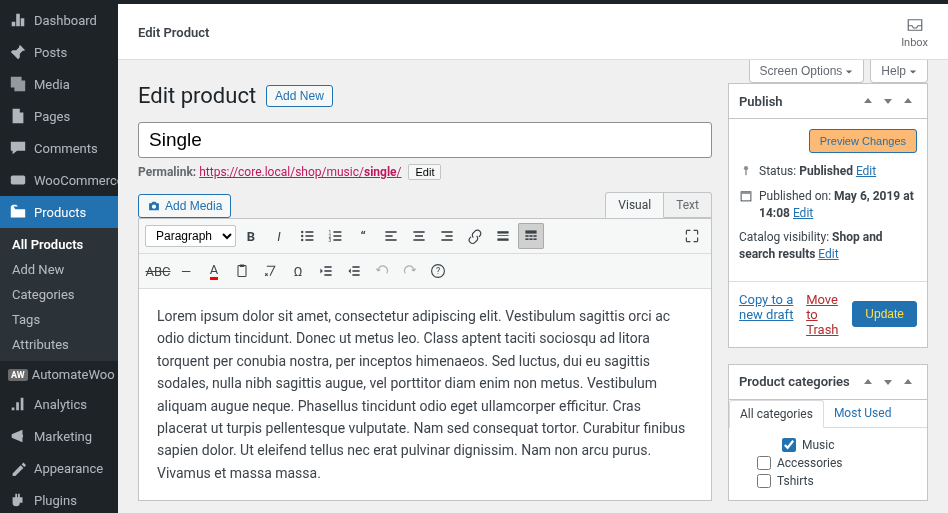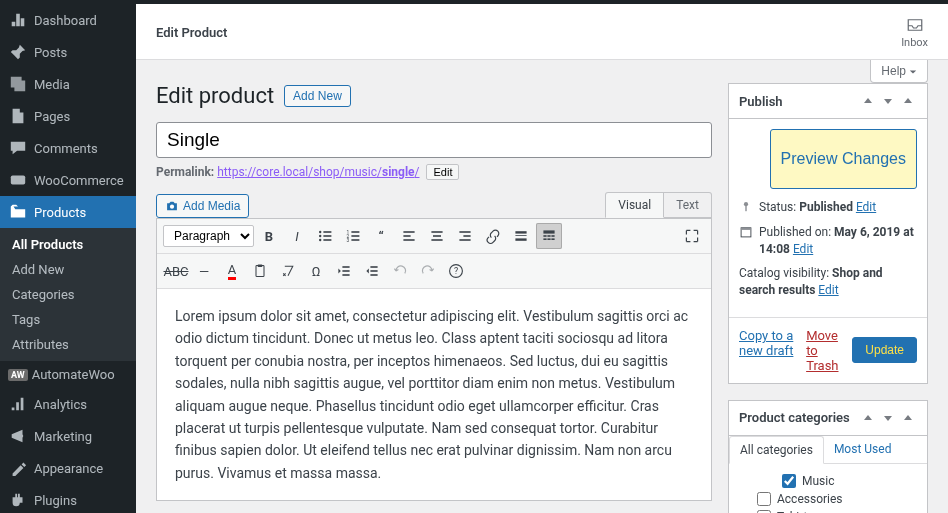--- a/index.html
+++ b/index.html
@@ -1,19 +1,19 @@
 <!DOCTYPE html>
 <html><head>
 <meta charset="utf-8">
 <style>
 *{box-sizing:border-box;margin:0;padding:0}
 body{font-family:-apple-system,BlinkMacSystemFont,"Segoe UI",Roboto,sans-serif;font-size:13px;color:#3c434a;background:#f0f0f1;width:948px;height:513px;overflow:hidden}
 .adminbar{background:#1d2327;height:4px;width:100%}
 .wrap{display:flex;height:509px}
-.sidebar{width:136px;background:#1d2327;color:#f0f0f1;flex-shrink:0;overflow:hidden}
+.sidebar{width:118px;background:#1d2327;color:#f0f0f1;flex-shrink:0;overflow:hidden}
 .menu-item{display:flex;align-items:center;padding:6px 8px;color:rgba(240,246,252,.7);cursor:pointer;font-size:13px;position:relative}
 .menu-item.current{background:#2271b1;color:#fff}
 .menu-item.current::after{content:"";position:absolute;right:-8px;top:50%;margin-top:-8px;border:8px solid transparent;border-right-color:#f0f0f1}
 .menu-icon{width:20px;height:20px;margin-right:6px;display:flex;align-items:center;justify-content:center;flex-shrink:0}
 .menu-icon svg{width:18px;height:18px;fill:currentColor}
 .submenu{background:#2c3338;padding:4px 0}
 .submenu-item{padding:5px 12px;color:rgba(240,246,252,.7);font-size:13px;cursor:pointer}
 .submenu-item.current{color:#fff;font-weight:600}
 .aw-badge{background:#6b6b6b;color:#fff;font-size:9px;font-weight:700;border-radius:2px;padding:1px 3px;margin-right:4px}
 .main{flex:1;display:flex;flex-direction:column;overflow:hidden}
@@ -25,21 +25,21 @@
 .tab-btn{background:#fff;border:1px solid #c3c4c7;border-top:none;padding:4px 10px;font-size:12px;cursor:pointer;color:#646970;border-radius:0 0 4px 4px;margin-left:6px}
 .tab-btn svg{width:8px;height:8px;fill:#646970;margin-left:3px;vertical-align:middle}
 .content{padding:0 20px 20px;display:flex;gap:16px;overflow:auto;flex:1}
 .col-main{flex:1;min-width:0}
 .col-side{width:200px;flex-shrink:0}
 .heading-row{display:flex;align-items:center;gap:10px;margin:0 0 14px}
 .page-heading{font-size:22px;font-weight:400;color:#1d2327}
 .page-action{border:1px solid #2271b1;color:#2271b1;background:#f6f7f7;padding:3px 8px;border-radius:3px;font-size:12px;cursor:pointer}
 .title-input{width:100%;padding:6px 10px;font-size:19px;border:1px solid #8c8f94;border-radius:3px;background:#fff;margin-bottom:6px}
 .permalink{font-size:12px;color:#646970;margin-bottom:12px}
-.permalink a{color:#8b5cf6;text-decoration:underline}
+.permalink a{color:#be185d;text-decoration:underline}
 .permalink-edit{border:1px solid #c3c4c7;background:#f6f7f7;padding:1px 6px;font-size:11px;border-radius:2px;cursor:pointer;margin-left:4px}
 .editor-toolbar{display:flex;justify-content:space-between;align-items:flex-end;margin-bottom:0}
 .add-media{border:1px solid #2271b1;color:#2271b1;background:#f6f7f7;padding:4px 8px;border-radius:3px;font-size:12px;cursor:pointer;display:inline-flex;align-items:center;gap:4px}
 .add-media svg{width:14px;height:14px;fill:#2271b1}
 .editor-tabs{display:flex}
 .ed-tab{border:1px solid #c3c4c7;padding:5px 12px;font-size:12px;background:#f0f0f1;color:#646970;cursor:pointer}
 .ed-tab.active{background:#f6f7f7;border-bottom-color:#f6f7f7;color:#3c434a}
 .ed-tab:first-child{border-radius:3px 0 0 0}
 .ed-tab:last-child{border-radius:0 3px 0 0;border-left:none}
 .tinymce{border:1px solid #c3c4c7;background:#fff}
@@ -56,21 +56,21 @@
 .pb-handles{display:flex;gap:2px}
 .pb-handle{width:18px;height:18px;display:flex;align-items:center;justify-content:center;cursor:pointer;color:#787c82}
 .pb-handle svg{width:12px;height:12px;fill:currentColor}
 .pb-body{padding:10px;font-size:12px}
 .pb-row{display:flex;align-items:flex-start;gap:6px;margin-bottom:8px;line-height:1.4}
 .pb-row svg{width:14px;height:14px;fill:#8c8f94;flex-shrink:0;margin-top:1px}
 .pb-link{color:#2271b1;text-decoration:underline;cursor:pointer}
 .pb-link.danger{color:#b32d2e}
 .pb-actions{border-top:1px solid #dcdcde;padding:10px;display:flex;justify-content:space-between;align-items:center}
 .pb-sub{display:flex;flex-direction:row;gap:4px}
-.btn-secondary{border:1px solid #2271b1;color:#2271b1;background:#fef9c3;padding:20px 10px;border-radius:3px;font-size:16px;cursor:pointer}
+.btn-secondary{border:1px solid #2271b1;color:#2271b1;background:#fdba74;padding:5px 10px;border-radius:3px;font-size:11px;cursor:pointer}
 .btn-primary{border:1px solid #2271b1;color:#fde047;background:#2271b1;padding:5px 12px;border-radius:3px;font-size:12px;cursor:pointer}
 .preview-row{text-align:right;margin-bottom:10px}
 .cat-tabs{display:flex;border-bottom:1px solid #dcdcde;margin:-10px -10px 8px}
 .cat-tab{padding:6px 10px;font-size:12px;color:#2271b1;cursor:pointer}
 .cat-tab.active{border:1px solid #dcdcde;border-bottom-color:#fff;margin-bottom:-1px;background:#fff;color:#3c434a;border-radius:3px 3px 0 0}
 .cat-list{list-style:none}
 .cat-item{display:flex;align-items:center;gap:6px;padding:2px 0;font-size:12px}
 .cat-item input{width:14px;height:14px;accent-color:#2271b1}
 </style>
 </head>
@@ -185,20 +185,23 @@
     <div class="header">
       <span class="header-title">Edit Product</span>
       <div class="inbox">
         <svg viewBox="0 0 24 24">
             <path fill="none" stroke="currentColor" stroke-width="1.6" d="M3 5h18v14H3zm0 8h5l2 3h4l2-3h5"></path>
           </svg>
         <span>Inbox</span>
       </div>
     </div>
     <div class="tabs-row">
+      <button class="tab-btn"><span>Screen Options</span><svg viewBox="0 0 10 10">
+            <path d="M1 3l4 4 4-4z"></path>
+          </svg></button>
       <button class="tab-btn"><span>Help</span><svg viewBox="0 0 10 10">
             <path d="M1 3l4 4 4-4z"></path>
           </svg></button>
     </div>
 
     <div class="content">
       <div class="col-main">
         <div class="heading-row">
           <h1 class="page-heading">Edit product</h1>
           <button class="page-action">Add New</button>

